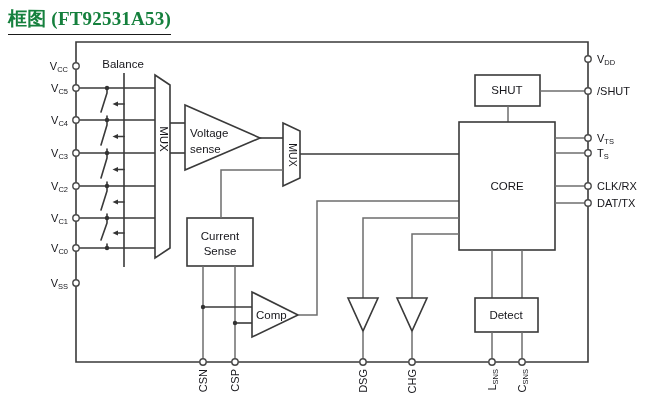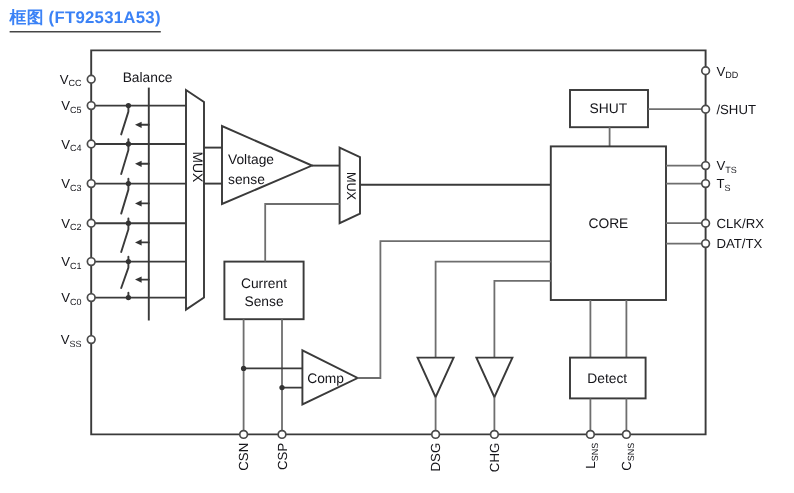--- a/index.html
+++ b/index.html
@@ -1,19 +1,19 @@
 <!DOCTYPE html>
 <html><head>
 <meta charset="utf-8">
 <style>
   html,body{margin:0;padding:0;background:#ffffff;}
   .page{position:relative;width:662px;height:411px;background:#ffffff;overflow:hidden;
         font-family:"Liberation Sans",sans-serif;}
-  .title{position:absolute;left:8px;top:6px;font-size:14px;font-weight:bold;color:#3b82f6;
-         display:inline-block;border-bottom:1.5px solid #1a1a1a;padding-bottom:1.5px;letter-spacing:.2px;}
+  .title{position:absolute;left:8px;top:6px;font-size:19px;font-weight:bold;color:#15803d;
+         display:inline-block;border-bottom:1.5px solid #1a1a1a;padding-bottom:1.5px;letter-spacing:.2px;font-family:Liberation Serif, serif;}
   svg{position:absolute;left:0;top:0;}
   svg text{font-family:"Liberation Sans",sans-serif;fill:#15151a;}
   .s{stroke:#3a3a3a;stroke-width:1.6;fill:none;}
   .w{stroke:#6e6e6e;stroke-width:1.5;fill:none;}
   .shape{stroke:#3a3a3a;stroke-width:1.6;fill:#ffffff;}
   .pin{stroke:#4a4a4a;stroke-width:1.4;fill:#ffffff;}
   .dot{fill:#333333;stroke:none;}
   .ah{fill:#333333;stroke:none;}
   .blk{font-size:11.5px;}
   .pl{font-size:11px;}

